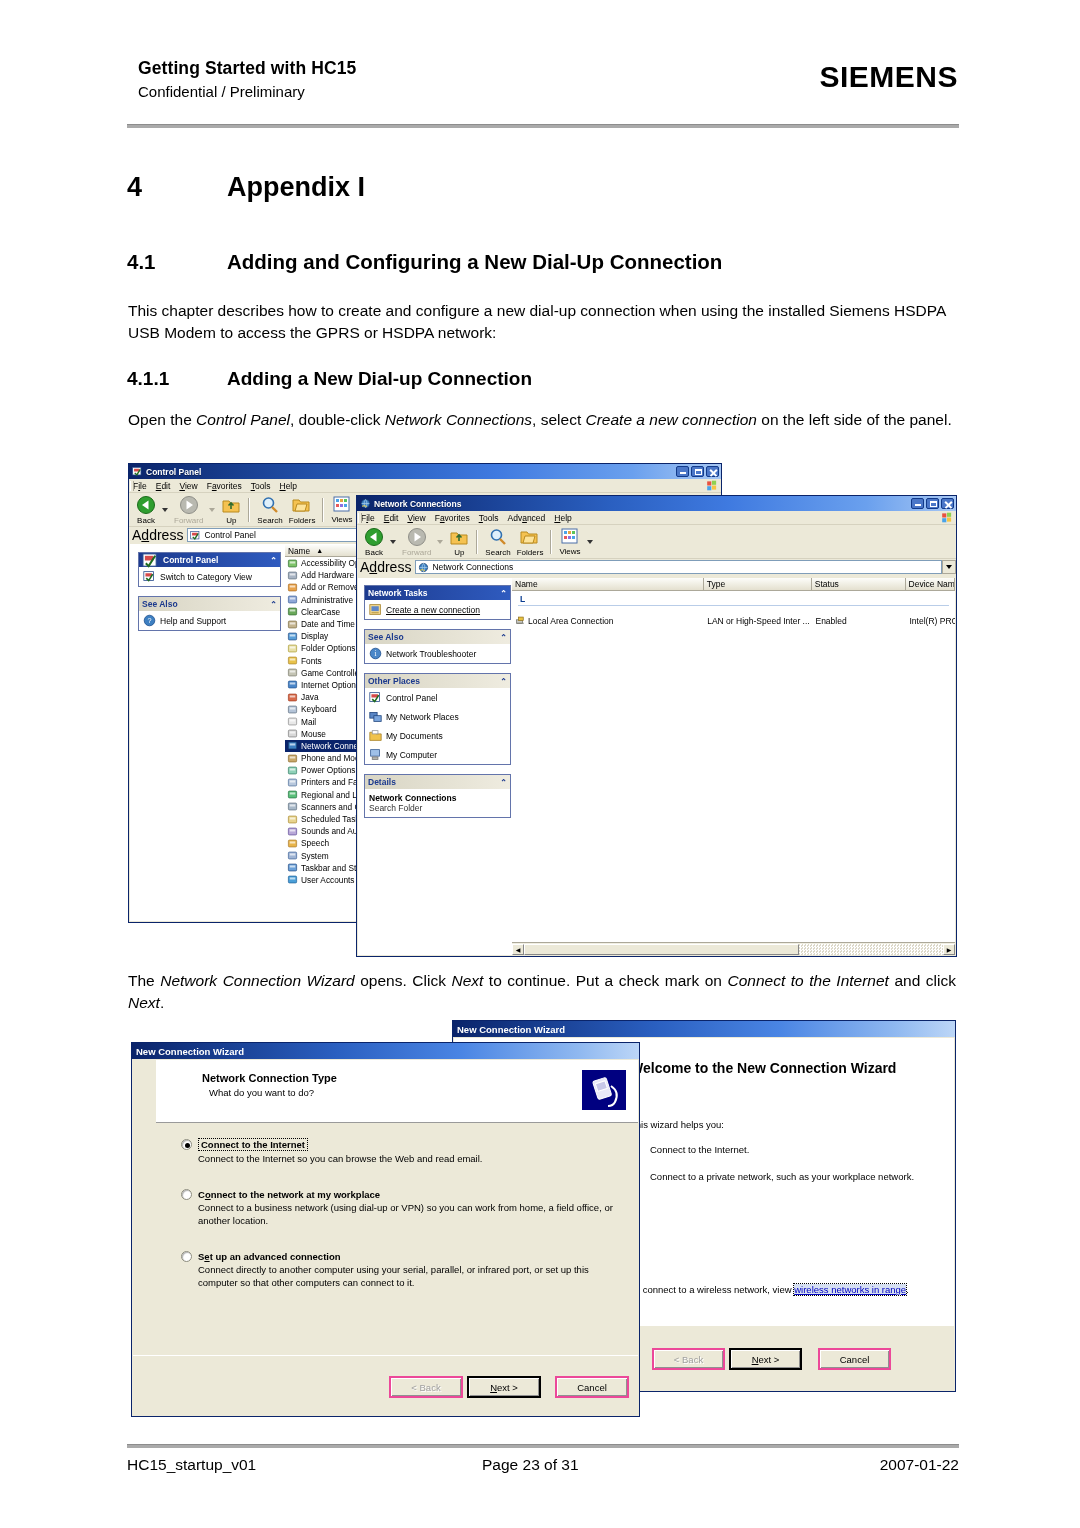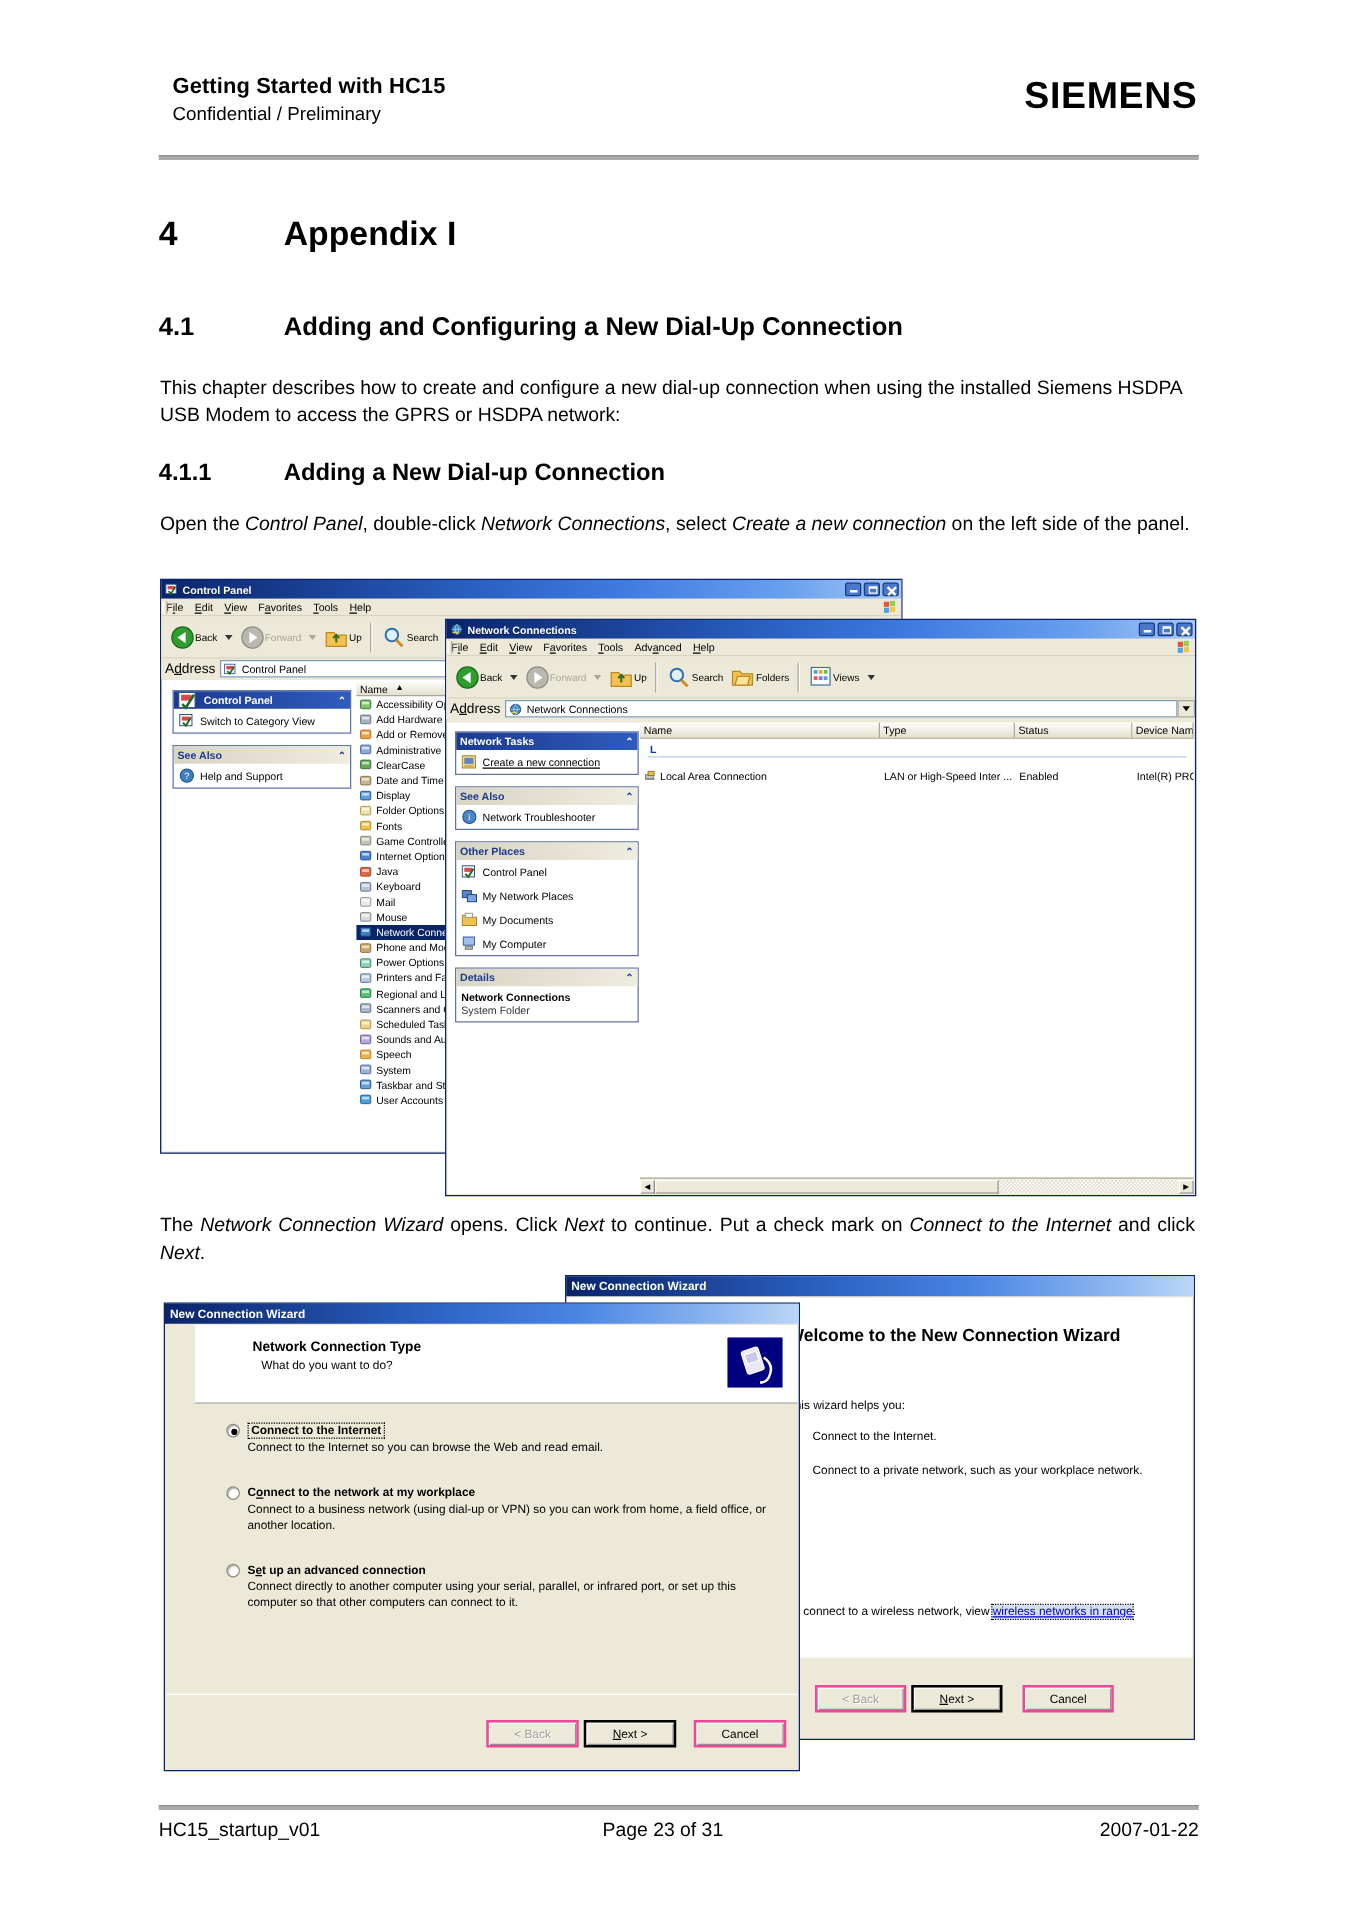--- a/index.html
+++ b/index.html
@@ -91,33 +91,33 @@
   .menubar .mi u { text-decoration: underline; }
   .menubar .flag { position: absolute; right: 3px; top: 1px;
                    width: 12px; height: 11px; }
   .menubar::before { content:''; position:absolute; left:1px; top:2px;
                      width:2px; height:10px; border-left:1px solid #fff;
                      border-right:1px solid #aca899; }
 
   .toolbar { height: 34px; background: #ece9d8; display: flex;
              align-items: center; border-bottom: 1px solid #d6d2bf;
              padding-left: 4px; position: relative; }
-  .tbtn { display: flex; align-items: center;
+  .tbtn { display: flex; flex-direction: column; align-items: center;
           justify-content: center; padding: 0 3px; min-width: 26px; }
   .tbtn .lbl { font-size: 8px; margin-top: 1px; white-space: nowrap; }
   .tbtn.dis .lbl { color: #aca899; }
   .tb-sep { width: 1px; height: 24px; margin: 0 4px;
             border-left: 1px solid #aca899; border-right: 1px solid #fff; }
   .caret { width: 0; height: 0; border-left: 3px solid transparent;
            border-right: 3px solid transparent; border-top: 4px solid #333;
            margin: 0 3px; align-self: center; }
 
   .addrbar { height: 16px; background: #ece9d8; display: flex;
              align-items: center; padding-left: 3px; position: relative; }
-  .addrbar .alb { font-size: 11px; margin-right: 4px; white-space: nowrap; }
+  .addrbar .alb { font-size: 14px; margin-right: 4px; white-space: nowrap; }
   .addrbox { flex: 1 1 auto; height: 14px; background: #fff;
              border: 1px solid #7f9db9; display: flex; align-items: center;
              padding-left: 2px; font-size: 8.5px; white-space: nowrap;
              overflow: hidden; }
   .addrbox .ai { width: 11px; height: 11px; margin-right: 3px; flex: 0 0 auto; }
   .ddbtn { width: 14px; height: 14px; background: #ece9d8;
            border: 1px solid #aca899; display: flex;
            align-items: center; justify-content: center; }
   .ddbtn .c { width:0;height:0;border-left:3px solid transparent;
               border-right:3px solid transparent;border-top:4px solid #000; }
@@ -779,21 +779,21 @@
           </div>
         </div>
 
         <div class="tp-group">
           <div class="tp-head grey">
             <span>Details</span>
             <span class="chev">⌃</span>
           </div>
           <div class="tp-det">
             <b>Network Connections</b>
-            <span>System Folder</span>
+            <span>Search Folder</span>
           </div>
         </div>
       </div>
 
       <div style="position:absolute; left:154px; top:0; right:0; bottom:30px;">
         <div class="dt-head">
           <div style="width:215px">Name</div>
           <div style="width:121px">Type</div>
           <div style="width:105px">Status</div>
           <div style="flex:1 1 auto">Device Name</div>

